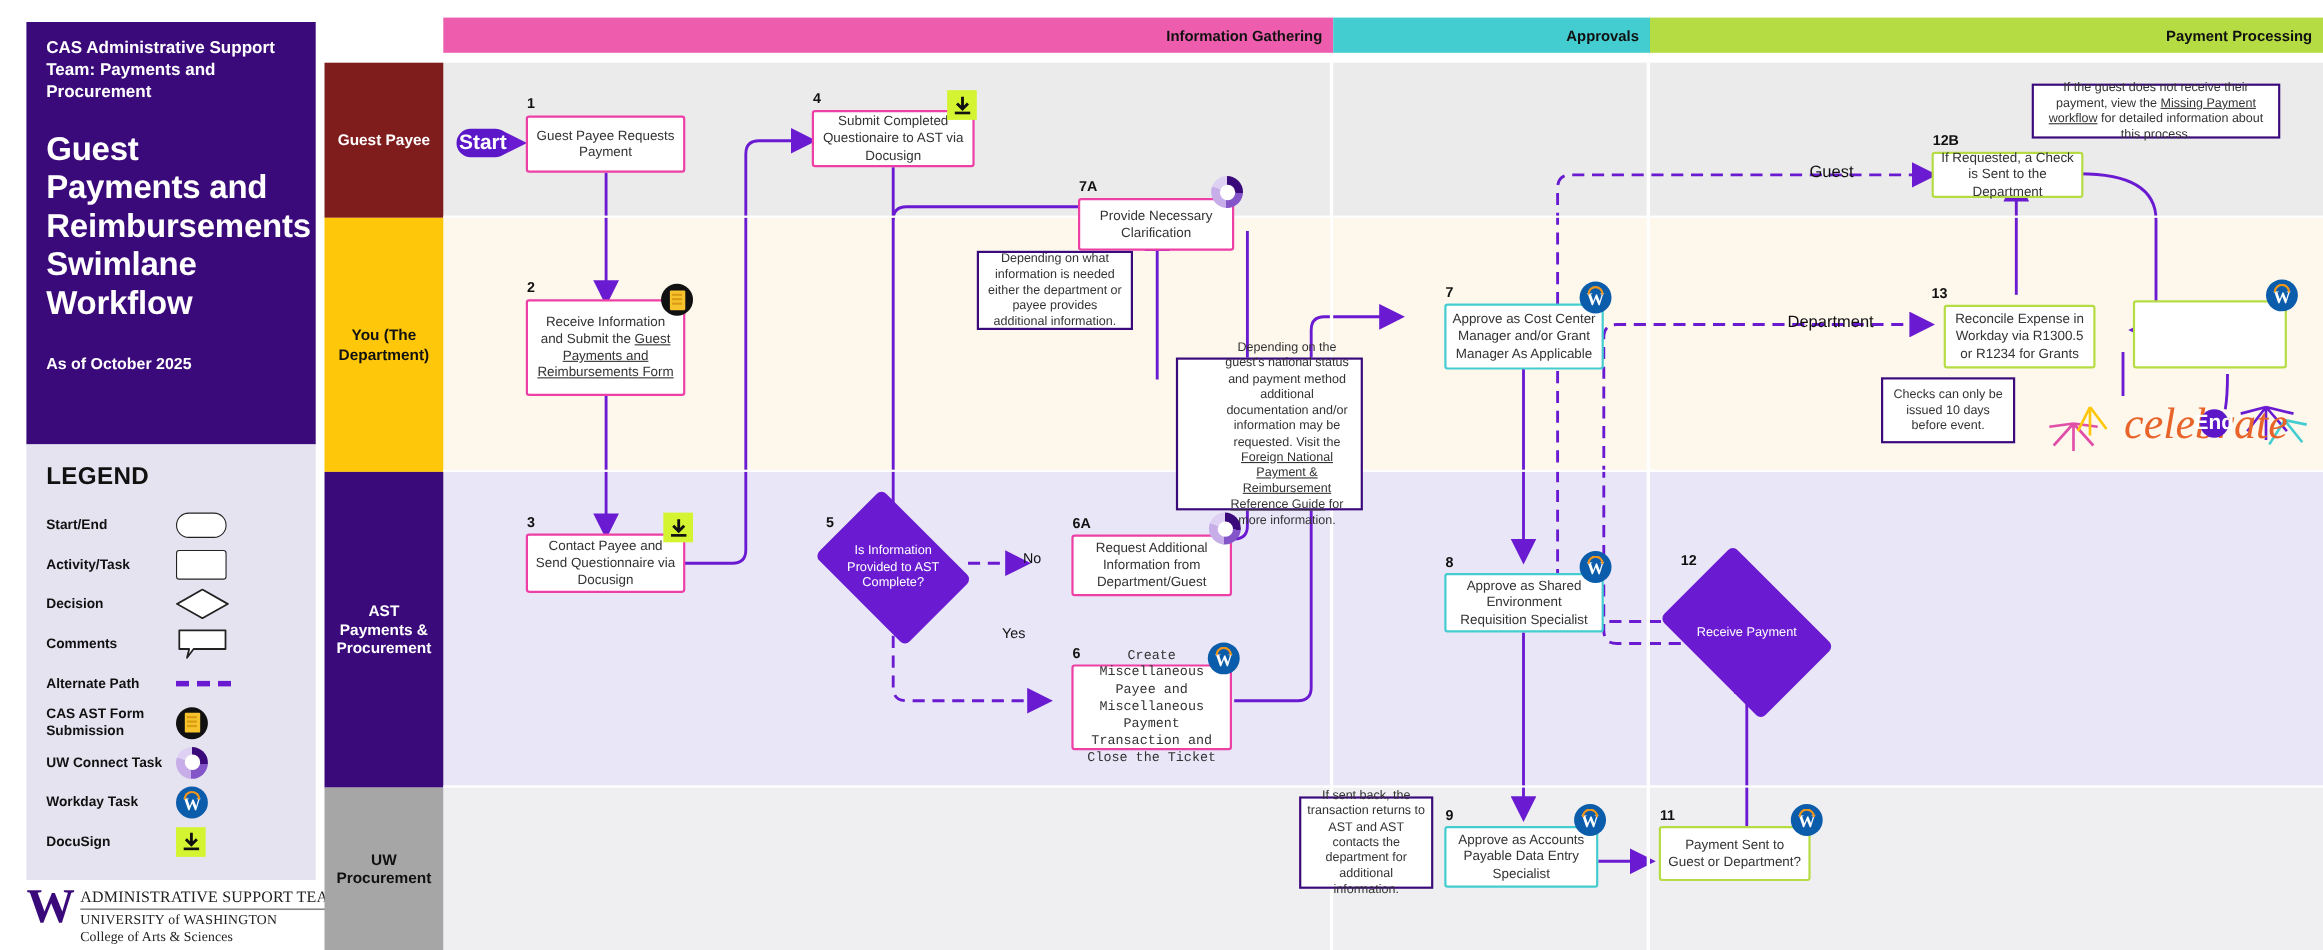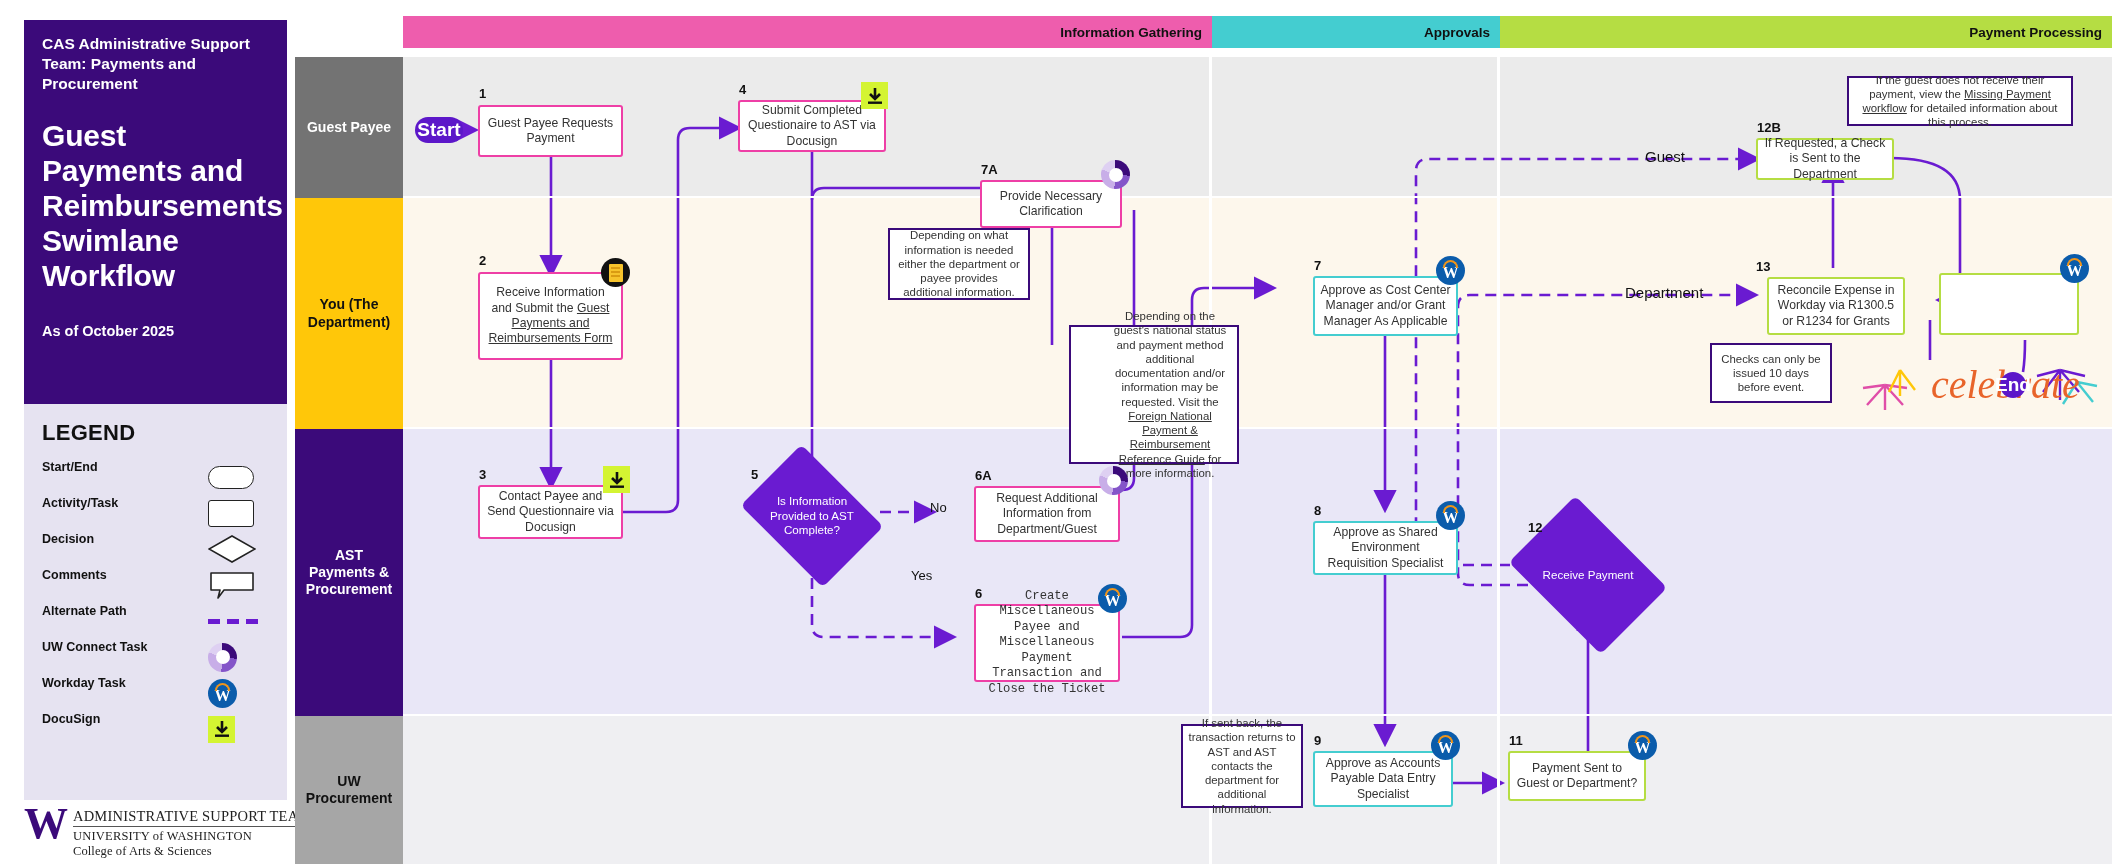--- a/index.html
+++ b/index.html
@@ -14,21 +14,21 @@
   .abs { position:absolute; }
 
   
   #left-panel { left:24px; top:20px; width:263px; height:384px; background:#3b0a7a; color:#fff; padding:14px 18px 0 18px; }
   #left-sub { font-size:15.5px; font-weight:bold; line-height:1.28; }
   #left-title { font-size:30px; font-weight:bold; line-height:1.16; margin-top:26px; letter-spacing:-0.2px; }
   #left-date { font-size:14.5px; font-weight:bold; margin-top:30px; }
 
   #legend-panel { left:24px; top:404px; width:263px; height:396px; background:#e6e3f1; padding:16px 18px 0 18px; }
   #legend-title { font-size:22px; font-weight:bold; color:#111; letter-spacing:0.3px; margin-bottom:14px;}
-  .legend-row { display:flex; min-height:34px; margin-bottom:2px;gap:48px; }
+  .legend-row { display:flex; align-items:center; min-height:34px; margin-bottom:2px; }
   .legend-label { font-size:12.5px; font-weight:bold; color:#111; width:118px; line-height:1.2; }
   .legend-art { width:60px; display:flex; align-items:center; justify-content:flex-start; }
 
   .lg-startend { width:46px; height:23px; border:1.6px solid #222; border-radius:12px; background:#fff; }
   .lg-activity { width:46px; height:27px; border:1.6px solid #222; background:#fff; border-radius:3px;}
   .lg-altpath { width:52px; height:5px; background:repeating-linear-gradient(to right,#6a1bd1 0 12px, transparent 12px 19px); }
 
   
   .ico-form { width:29px; height:29px; border-radius:50%; background:#111; display:flex; align-items:center; justify-content:center; }
   .ico-form .pg { width:14px;height:18px;background:#f6c32c; border-radius:1px; position:relative;}
@@ -124,20 +124,28 @@
     </div>
   </div>
 
   <div class="legend-row">
     <div class="legend-label">Alternate Path</div>
     <div class="legend-art">
         <div class="lg-altpath"></div>
       </div>
   </div>
 
+  <div class="legend-row">
+    <div class="legend-label">CAS AST Form Submission</div>
+    <div class="legend-art">
+        <div class="ico-form">
+          <div class="pg"></div>
+        </div>
+      </div>
+  </div>
 
   <div class="legend-row">
     <div class="legend-label">UW Connect Task</div>
     <div class="legend-art">
         <div class="ico-uwc"></div>
       </div>
   </div>
 
   <div class="legend-row">
     <div class="legend-label">Workday Task</div>
@@ -185,21 +193,21 @@
 <div class="abs lane-body" style="left:403px;top:198px;width:1709px;height:231px;background:#fdf7ec;"></div>
 <div class="abs lane-body" style="left:403px;top:429px;width:1709px;height:287px;background:#e9e7f7;"></div>
 <div class="abs lane-body" style="left:403px;top:716px;width:1709px;height:148px;background:#efeff2;"></div>
 
 <div class="abs" style="left:1209px;top:57px;width:3px;height:807px;background:#ffffff;z-index:4;"></div>
 <div class="abs" style="left:1497px;top:57px;width:3px;height:807px;background:#ffffff;z-index:4;"></div>
 <div class="abs" style="left:403px;top:196px;width:1709px;height:2px;background:#ffffff;z-index:4;"></div>
 <div class="abs" style="left:403px;top:427px;width:1709px;height:2px;background:#ffffff;z-index:4;"></div>
 <div class="abs" style="left:403px;top:714px;width:1709px;height:2px;background:#ffffff;z-index:4;"></div>
 
-<div class="abs lane-label" style="left:295px;top:57px;height:141px;background:#737373;color:#fff;">
+<div class="abs lane-label" style="left:295px;top:57px;height:141px;background:#7f1d1d;color:#fff;">
   <span>Guest Payee</span>
   </div>
 <div class="abs lane-label" style="left:295px;top:198px;height:231px;background:#ffc709;color:#111;">
   <span>You (The Department)</span>
   </div>
 <div class="abs lane-label" style="left:295px;top:429px;height:287px;background:#3b0a7a;color:#fff;">
   <span>AST Payments &amp; Procurement</span>
   </div>
 <div class="abs lane-label" style="left:295px;top:716px;height:148px;background:#a6a6a6;color:#111;">
   <span>UW Procurement</span>
@@ -388,21 +396,21 @@
 <div class="node abs" style="left:1313px;top:521px;width:145px;height:54px;border-color:#44cdd0;">
   <span>Approve as Shared Environment Requisition Specialist</span>
   </div>
 <div class="badge" style="left:1436px;top:501px;">
     <div class="ico-wd">
       <div class="arc"></div>
       <div class="wtxt">W</div>
     </div>
   </div>
 
-<div class="abs num" style="left:1528px;top:520px;">12</div>
+<div class="abs num" style="left:1528px;top:502px;">12</div>
 <div class="diamond abs" style="left:1523px;top:528px;width:130px;height:94px;">
   <div class="shape" style="border-radius:6px;"></div>
   <div class="inner">Receive Payment</div>
 </div>
 
 <div class="abs pathlabel" style="left:1645px;top:148px;font-size:15px;">Guest</div>
 <div class="abs pathlabel" style="left:1625px;top:284px;font-size:15px;">Department</div>
 
 <div class="comment abs" style="left:1181px;top:724px;width:122px;height:84px;">
   <span>If sent back, the transaction returns to AST and AST contacts the department for additional information.</span>

